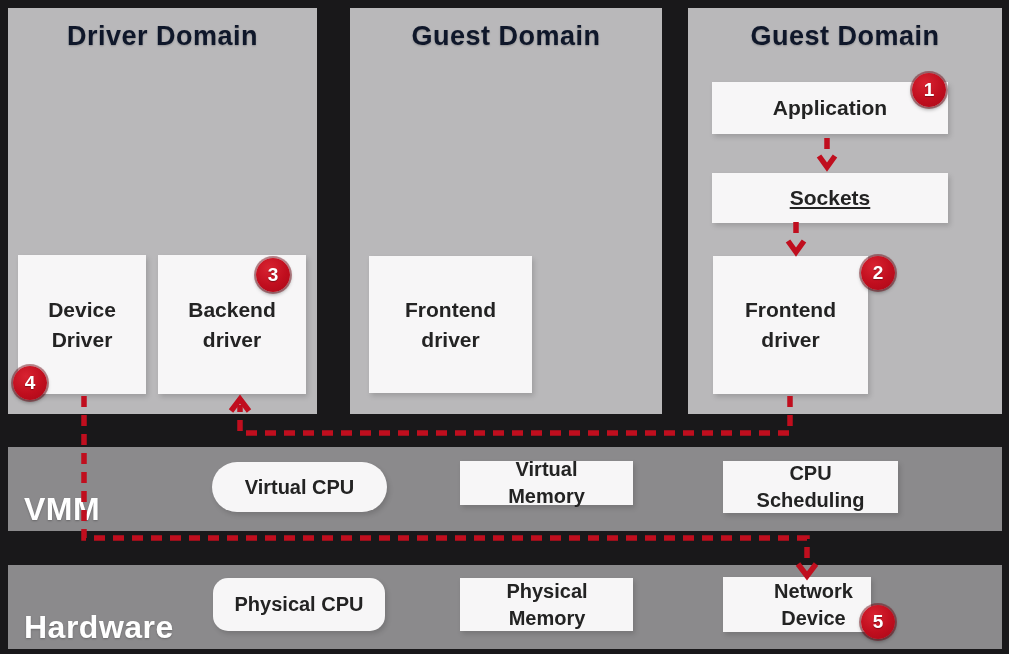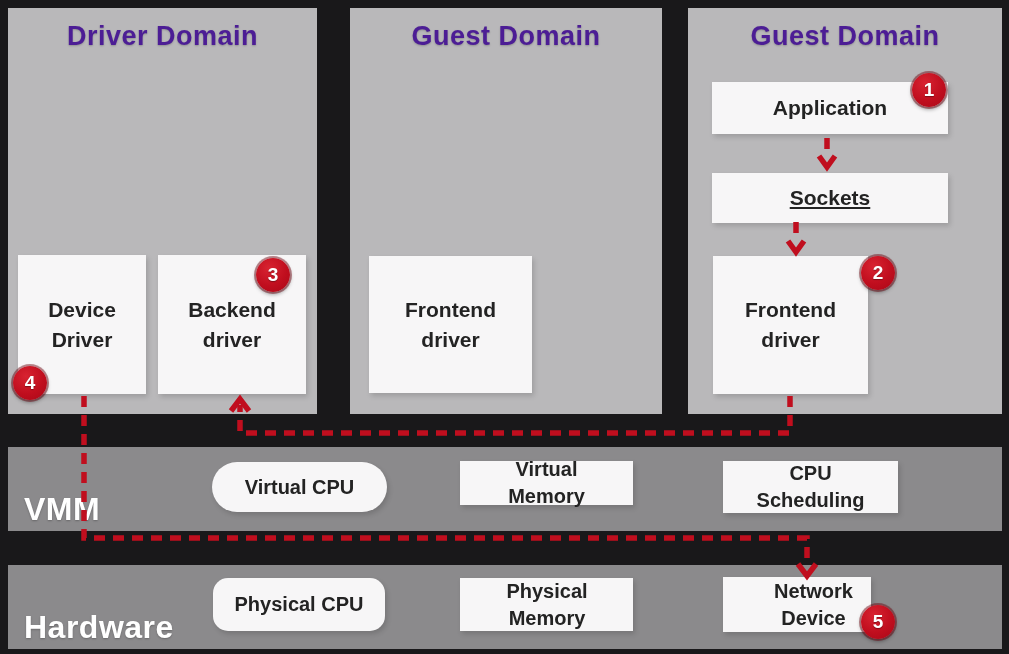--- a/index.html
+++ b/index.html
@@ -5,21 +5,21 @@
   html,body { margin:0; padding:0; background:#19181a; }
   .stage {
     position:relative; width:1009px; height:654px; overflow:hidden;
     background:#19181a;
     font-family:"Liberation Sans", sans-serif;
   }
   
   .panel { position:absolute; top:8px; height:406px; background:#b9b8ba; }
   .panel-title {
     margin:0; padding-top:13px; text-align:center;
-    color:#4c1d95; font-size:27px; font-weight:bold; letter-spacing:.5px;
+    color:#0f172a; font-size:27px; font-weight:bold; letter-spacing:.5px;
     text-shadow:0 1px 2px rgba(0,0,0,.22);
   }
   
   .card {
     position:absolute; background:#f7f6f7; color:#232323;
     font-weight:bold; font-size:21px; line-height:1.42;
     display:flex; align-items:center; justify-content:center; text-align:center;
     padding:0 14px; box-sizing:border-box;
     box-shadow:2px 3px 5px rgba(0,0,0,.15);
   }

